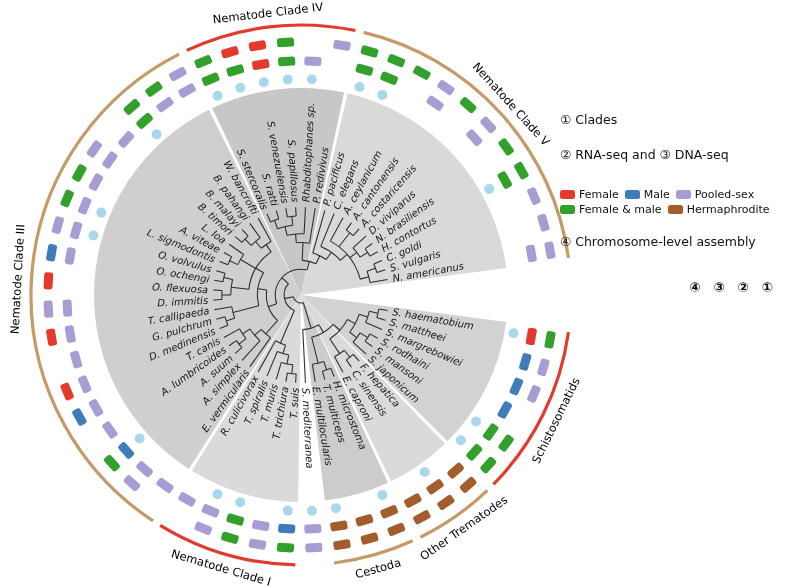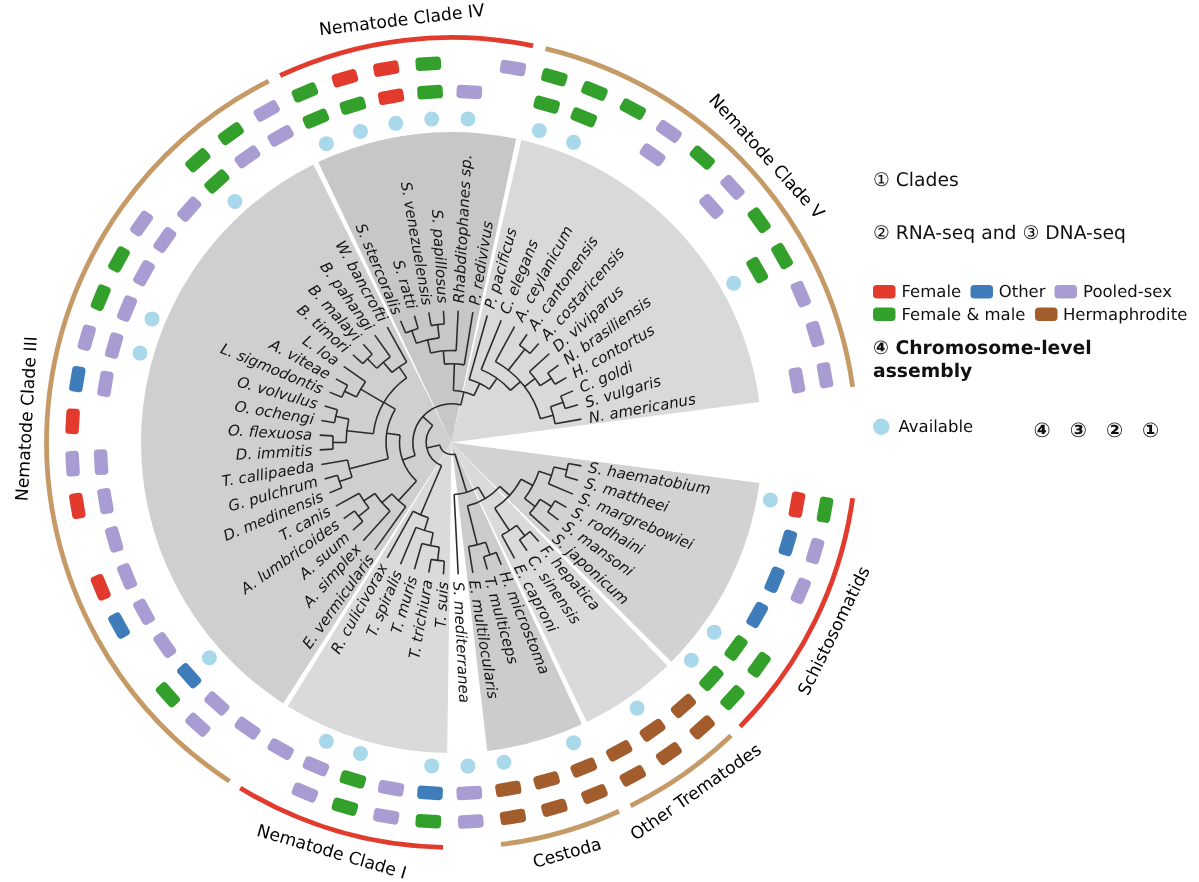--- a/index.html
+++ b/index.html
@@ -1,26 +1,26 @@
 <!DOCTYPE html>
 <html><head>
 <meta charset="utf-8">
 <style>
   html,body{margin:0;padding:0;background:#fff;}
   .stage{position:relative;width:799px;height:588px;background:#fff;overflow:hidden;
          font-family:"DejaVu Sans",sans-serif;}
   svg text.sp{font-size:10px;font-style:italic;fill:#151515;font-family:"DejaVu Sans",sans-serif;}
   svg text.cl{font-size:11.5px;fill:#000;font-family:"DejaVu Sans",sans-serif;}
-  .legend{position:absolute;left:582px;top:112px;width:216px;color:#111;}
+  .legend{position:absolute;left:560px;top:112px;width:216px;color:#111;}
   .lg-row{display:flex;align-items:center;font-size:12.5px;}
   #lg-clades{margin-bottom:20px;}
   #lg-seq{margin-bottom:26px;}
   #lg-cat1{margin-bottom:2px;}
-  #lg-cat2{margin-bottom:8px;}
-  #lg-asm{margin-bottom:24px;font-weight:bold;}
+  #lg-cat2{margin-bottom:18px;}
+  #lg-asm{margin-bottom:14px;}
   .lg-cats{font-size:11px;}
   .sw{display:inline-block;width:15px;height:9px;border-radius:2.5px;margin-right:4px;flex:0 0 auto;}
   .lg-lab{margin-right:6px;white-space:nowrap;}
   .dot{display:inline-block;width:11px;height:11px;border-radius:50%;margin-right:6px;flex:0 0 auto;}
   .ringkey{position:absolute;left:689px;top:279px;font-size:13.5px;letter-spacing:4px;color:#111;white-space:nowrap;font-weight:bold;}
 </style>
 </head>
 <body>
 
 <div class="stage">
@@ -389,29 +389,25 @@
 
   <div class="ringkey">④ ③ ② ①</div>
 
   <div class="legend">
     <div class="lg-row" id="lg-clades">① Clades</div>
     <div class="lg-row" id="lg-seq">② RNA-seq and ③ DNA-seq</div>
     <div class="lg-row lg-cats" id="lg-cat1">
       <span class="sw" style="background: rgb(226, 59, 46);"></span>
       <span class="lg-lab">Female</span>
       <span class="sw" style="background: rgb(62, 124, 186);"></span>
-      <span class="lg-lab">Other</span>
+      <span class="lg-lab">Male</span>
       <span class="sw" style="background: rgb(169, 156, 210);"></span>
       <span class="lg-lab">Pooled-sex</span>
     </div>
     <div class="lg-row lg-cats" id="lg-cat2">
       <span class="sw" style="background: rgb(51, 160, 44);"></span>
       <span class="lg-lab">Female &amp; male</span>
       <span class="sw" style="background: rgb(163, 92, 43);"></span>
       <span class="lg-lab">Hermaphrodite</span>
     </div>
     <div class="lg-row" id="lg-asm">④ Chromosome-level assembly</div>
-    <div class="lg-row lg-cats" id="lg-avail">
-      <span class="dot" style="background: rgb(169, 216, 234);"></span>
-      <span class="lg-lab">Available</span>
-    </div>
   </div>
 </div>
 
 </body></html>

